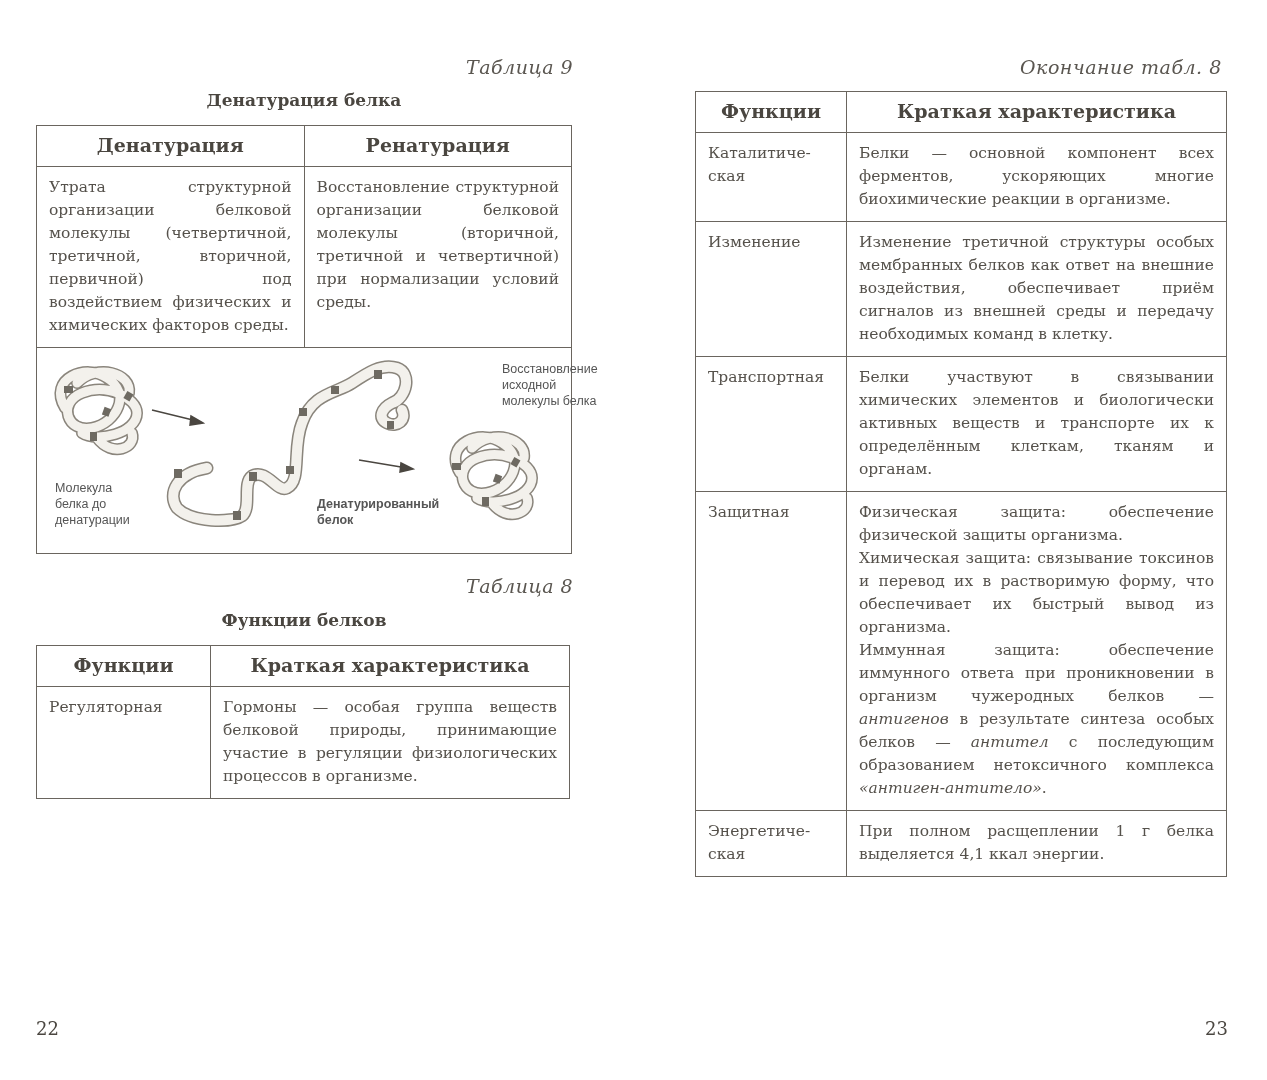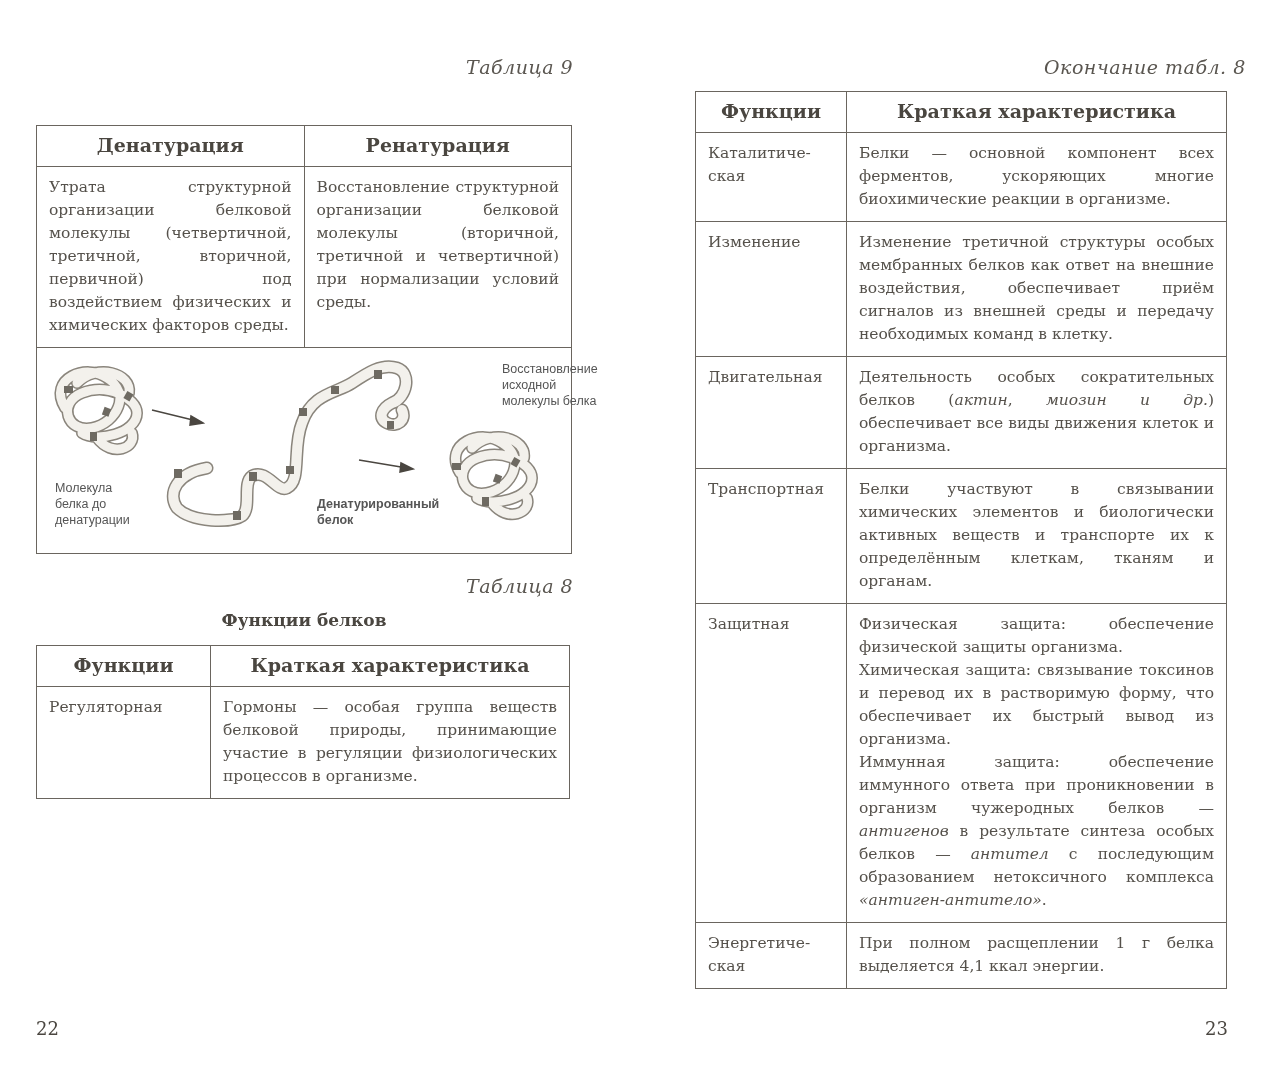--- a/index.html
+++ b/index.html
@@ -29,20 +29,21 @@
   .fig-label { position:absolute; font-family:"Liberation Sans", sans-serif; font-size:12.5px; line-height:16px; color:#555; }
 
   .page-num { position:absolute; font-size:18px; color:#4a4640; }
   .line-block { display:block; }
 </style>
 </head>
 <body>
 
 <div class="page page-left">
   <div class="tab-caption" style="left:466px; top:56px;">Таблица 9</div>
+  <div class="tab-title" style="left:36px; width:536px; top:90px;">Денатурация белка</div>
 
   <table class="bt" style="left:36px; top:125px; width:536px;">
     <tbody>
         <tr>
       <th style="width:50%; height:24px;">Денатурация</th>
       <th style="width:50%;">Ренатурация</th>
     </tr>
     <tr>
       <td class="just" style="height:150px;">Утрата структурной организации белковой молекулы (четвертичной, третичной, вторичной, первичной) под воздействием физических и химических факторов среды.</td>
       <td class="just">Восстановление структурной организации белковой молекулы (вторичной, третичной и четвертичной) при нормализации условий среды.</td>
@@ -137,42 +138,38 @@
       <td>Регуляторная</td>
       <td class="just" style="height:92px;">Гормоны — особая группа веществ белковой природы, принимающие участие в регуляции физиологических процессов в организме.</td>
     </tr>
   </tbody>
     </table>
 
   <div class="page-num" style="left:36px; top:1018px;">22</div>
 </div>
 
 <div class="page page-right">
-  <div class="tab-caption" style="left:404px; top:56px;">Окончание табл. 8</div>
+  <div class="tab-caption" style="left:380px; top:56px;">Окончание табл. 8</div>
 
   <table class="bt" style="left:55px; top:91px; width:532px;">
     <tbody>
         <tr>
       <th style="width:134px; height:24px;">Функции</th>
       <th>Краткая характеристика</th>
     </tr>
     <tr>
       <td>
         <span class="line-block">Каталитиче-</span>
         <span class="line-block">ская</span>
       </td>
       <td class="just" style="height:69px;">Белки — основной компонент всех ферментов, ускоряющих многие биохимические реакции в организме.</td>
     </tr>
     <tr>
       <td>Изменение</td>
       <td class="just" style="height:115px;">Изменение третичной структуры особых мембранных белков как ответ на внешние воздействия, обеспечивает приём сигналов из внешней среды и передачу необходимых команд в клетку.</td>
-    </tr>
-    <tr>
-      <td>Двигательная</td>
-      <td class="just" style="height:92px;"><span>Деятельность особых сократительных белков (</span><span class="it">актин</span><span>, </span><span class="it">миозин и др.</span><span>) обеспечивает все виды движения клеток и организма.</span></td>
     </tr>
     <tr>
       <td>Транспортная</td>
       <td class="just" style="height:92px;">Белки участвуют в связывании химических элементов и биологически активных веществ и транспорте их к определённым клеткам, тканям и органам.</td>
     </tr>
     <tr>
       <td>Защитная</td>
       <td class="just" style="height:299px;">
         <span class="line-block">Физическая защита: обеспечение физической защиты организма.</span>
         <span class="line-block">Химическая защита: связывание токсинов и перевод их в растворимую форму, что обеспечивает их быстрый вывод из организма.</span>

